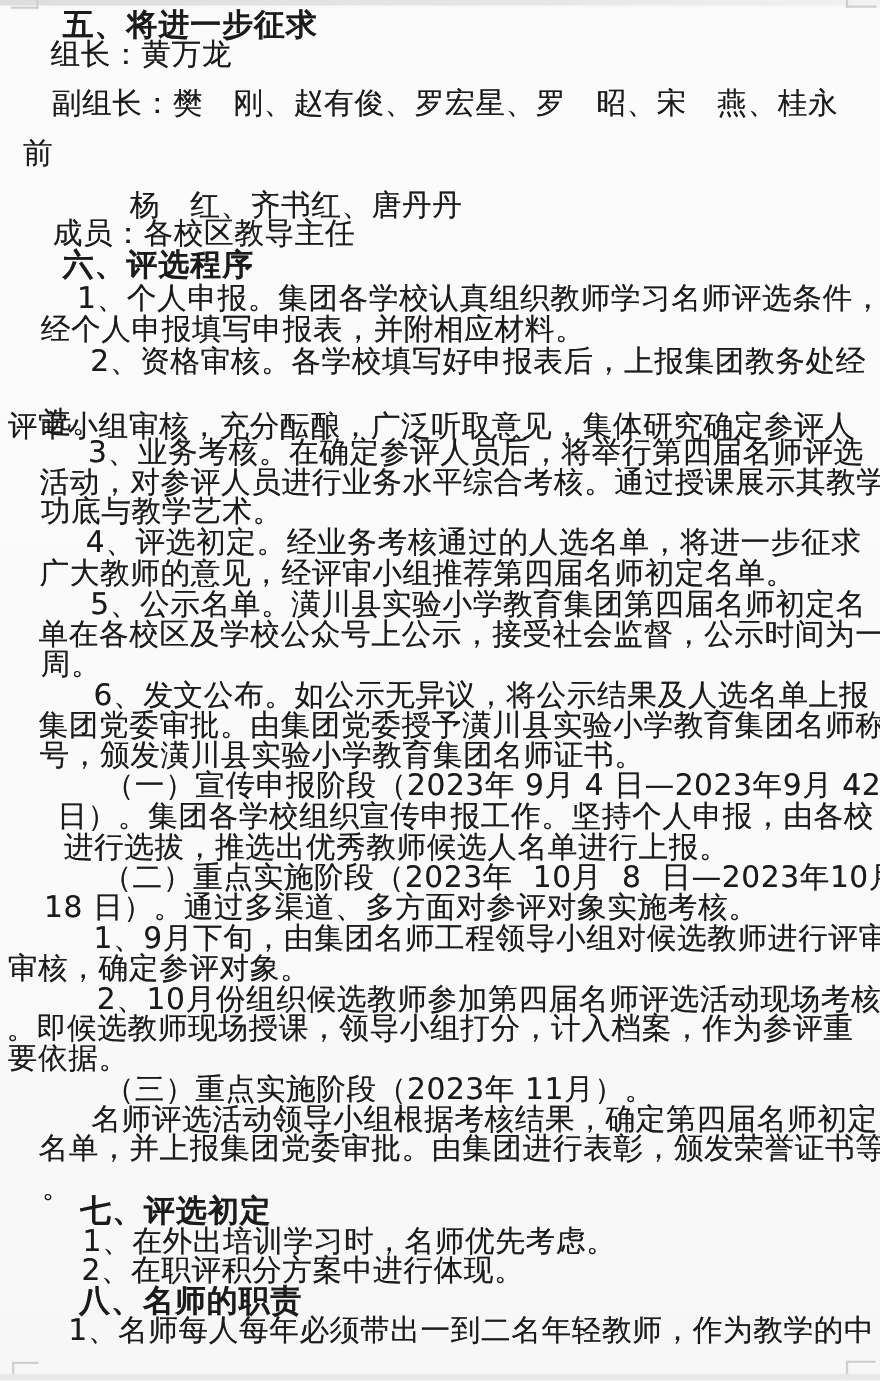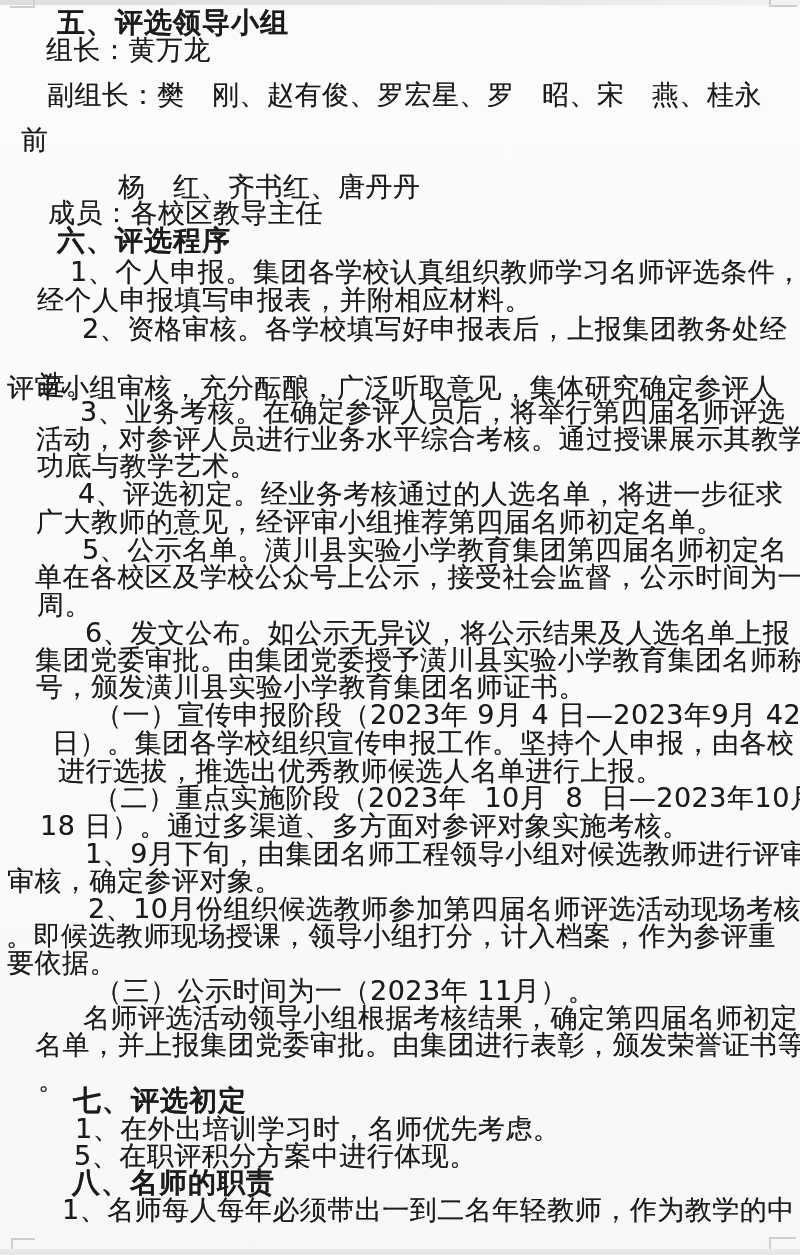--- a/index.html
+++ b/index.html
@@ -51,21 +51,21 @@
 </head>
 <body>
 
 <div class="page">
   <div class="edge-top"></div>
   <div class="crop tl"></div>
   <div class="crop tr"></div>
   <div class="crop bl"></div>
   <div class="crop br"></div>
   <div id="text-area">
-      <div class="line bold" style="left: 57px; top: 9px;">五、评选领导小组</div>
+      <div class="line bold" style="left: 57px; top: 9px;">五、将进一步征求</div>
       <div class="line" style="left: 46px; top: 36px;">组长：黄万龙</div>
       <div class="line" style="left: 47px; top: 81px;">副组长：樊　刚、赵有俊、罗宏星、罗　昭、宋　燕、桂永</div>
       <div class="line" style="left: 21px; top: 126px;">前</div>
       <div class="line" style="left: 118px; top: 173px;">杨　红、齐书红、唐丹丹</div>
       <div class="line" style="left: 48px; top: 199px;">成员：各校区教导主任</div>
       <div class="line bold" style="left: 57px; top: 227px;">六、评选程序</div>
       <div class="line" style="left: 70px; top: 258px;">1、个人申报。集团各学校认真组织教师学习名师评选条件，</div>
       <div class="line" style="left: 37px; top: 286px;">经个人申报填写申报表，并附相应材料。</div>
       <div class="line" style="left: 82px; top: 315px;">2、资格审核。各学校填写好申报表后，上报集团教务处经</div>
       <div class="line" style="left: 7px; top: 342px; margin-top: 32px;">评审小组审核，充分酝酿，广泛听取意见，集体研究确定参评人</div>
@@ -84,24 +84,24 @@
       <div class="line" style="left: 95px; top: 701px;">（一）宣传申报阶段（2023年 9月 4 日—2023年9月 42</div>
       <div class="line" style="left: 52px; top: 729px;">日）。集团各学校组织宣传申报工作。坚持个人申报，由各校</div>
       <div class="line" style="left: 58px; top: 757px;">进行选拔，推选出优秀教师候选人名单进行上报。</div>
       <div class="line" style="left: 93px; top: 784px;">（二）重点实施阶段（2023年  10月  8  日—2023年10月</div>
       <div class="line" style="left: 40px; top: 812px;">18 日）。通过多渠道、多方面对参评对象实施考核。</div>
       <div class="line" style="left: 85px; top: 840px;">1、9月下旬，由集团名师工程领导小组对候选教师进行评审</div>
       <div class="line" style="left: 7px; top: 867px; text-align: center;">审核，确定参评对象。</div>
       <div class="line" style="left: 88px; top: 895px;">2、10月份组织候选教师参加第四届名师评选活动现场考核</div>
       <div class="line" style="left: 6px; top: 922px;">。即候选教师现场授课，领导小组打分，计入档案，作为参评重</div>
       <div class="line" style="left: 7px; top: 949px;">要依据。</div>
-      <div class="line" style="left: 95px; top: 977px;">（三）公示时间为一（2023年 11月）。</div>
+      <div class="line" style="left: 95px; top: 977px;">（三）重点实施阶段（2023年 11月）。</div>
       <div class="line" style="left: 83px; top: 1004px;">名师评选活动领导小组根据考核结果，确定第四届名师初定</div>
       <div class="line" style="left: 35px; top: 1031px;">名单，并上报集团党委审批。由集团进行表彰，颁发荣誉证书等</div>
       <div class="line" style="left: 38px; top: 1066px;">。</div>
       <div class="line bold" style="left: 73px; top: 1087px;">七、评选初定</div>
       <div class="line" style="left: 75px; top: 1115px;">1、在外出培训学习时，名师优先考虑。</div>
-      <div class="line" style="left: 74px; top: 1142px;">5、在职评积分方案中进行体现。</div>
+      <div class="line" style="left: 74px; top: 1142px;">2、在职评积分方案中进行体现。</div>
       <div class="line bold" style="left: 72px; top: 1169px;">八、名师的职责</div>
       <div class="line" style="left: 62px; top: 1196px;">1、名师每人每年必须带出一到二名年轻教师，作为教学的中</div>
     </div>
   <div class="edge-bottom"></div>
 </div>
 
 </body></html>

